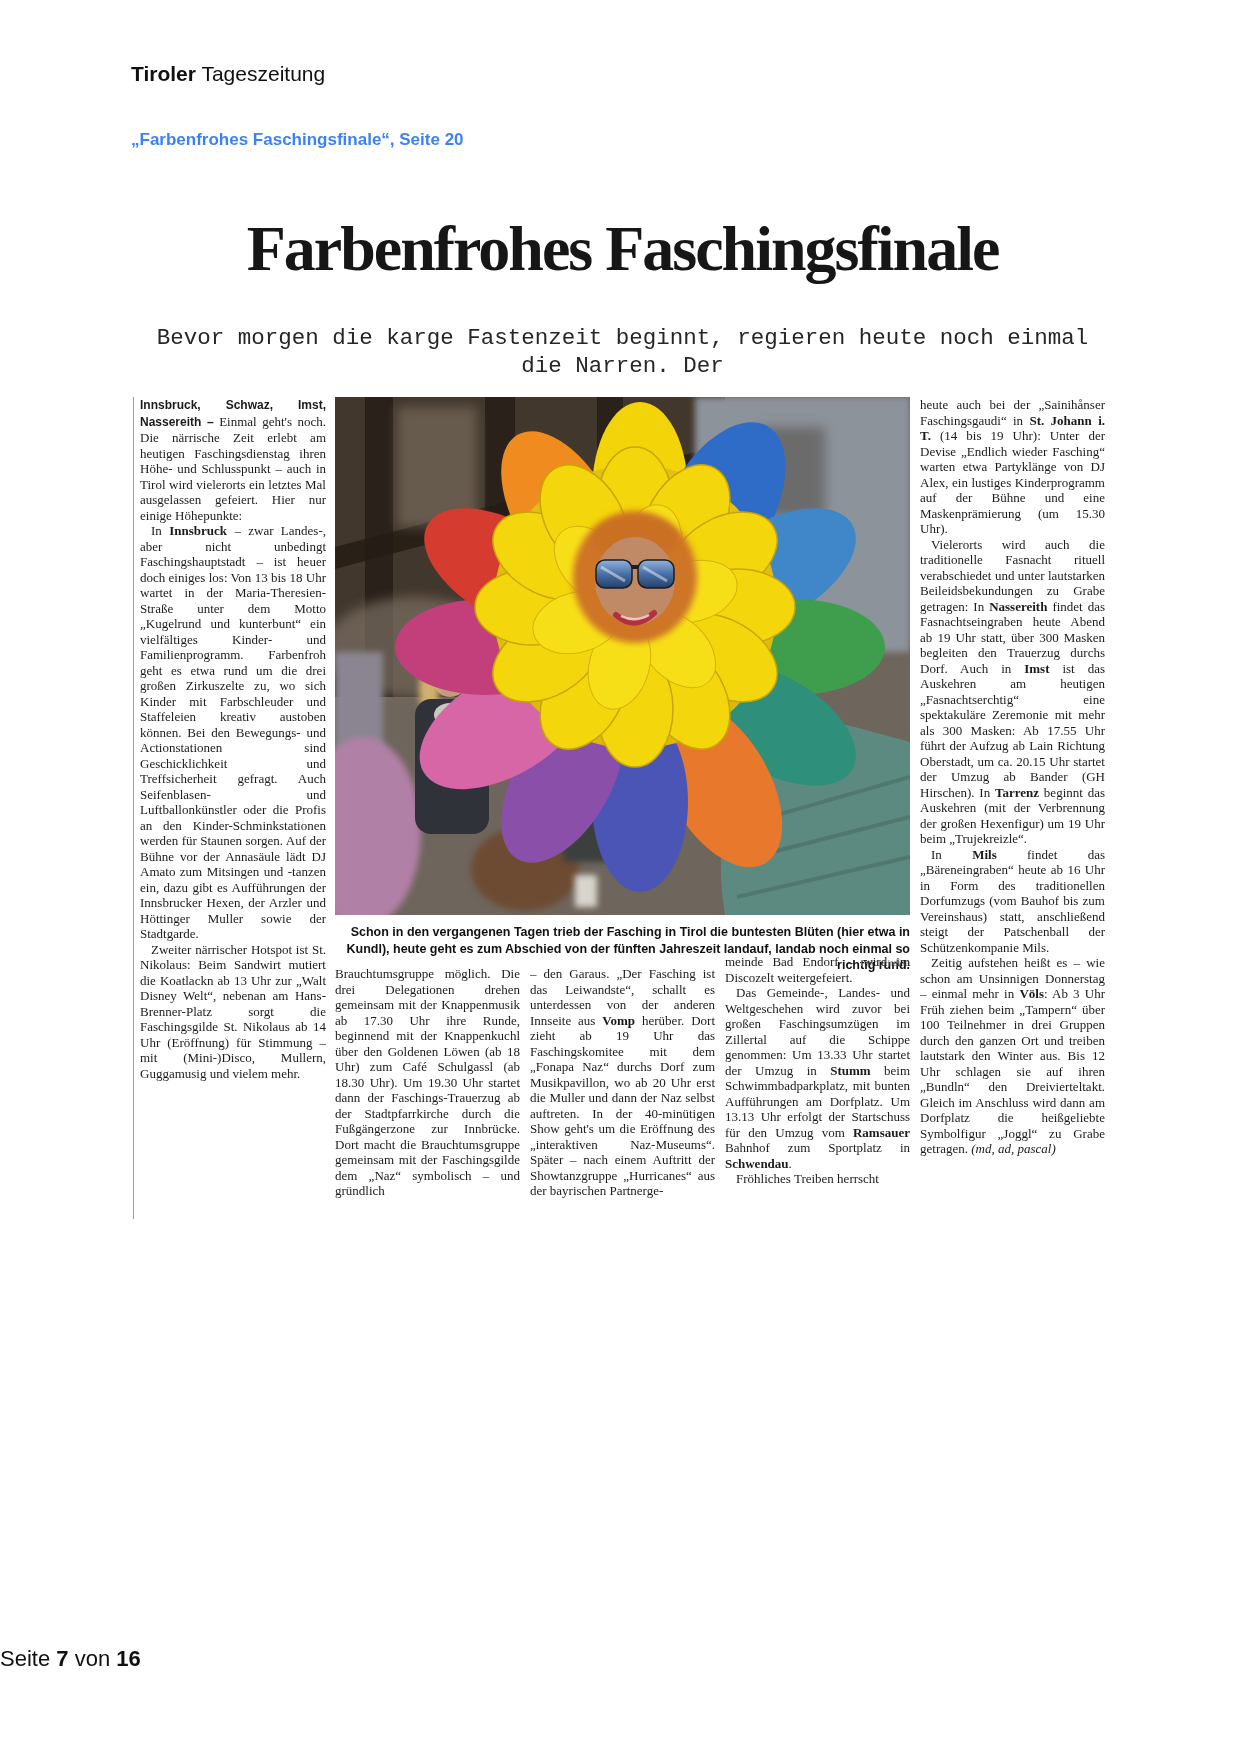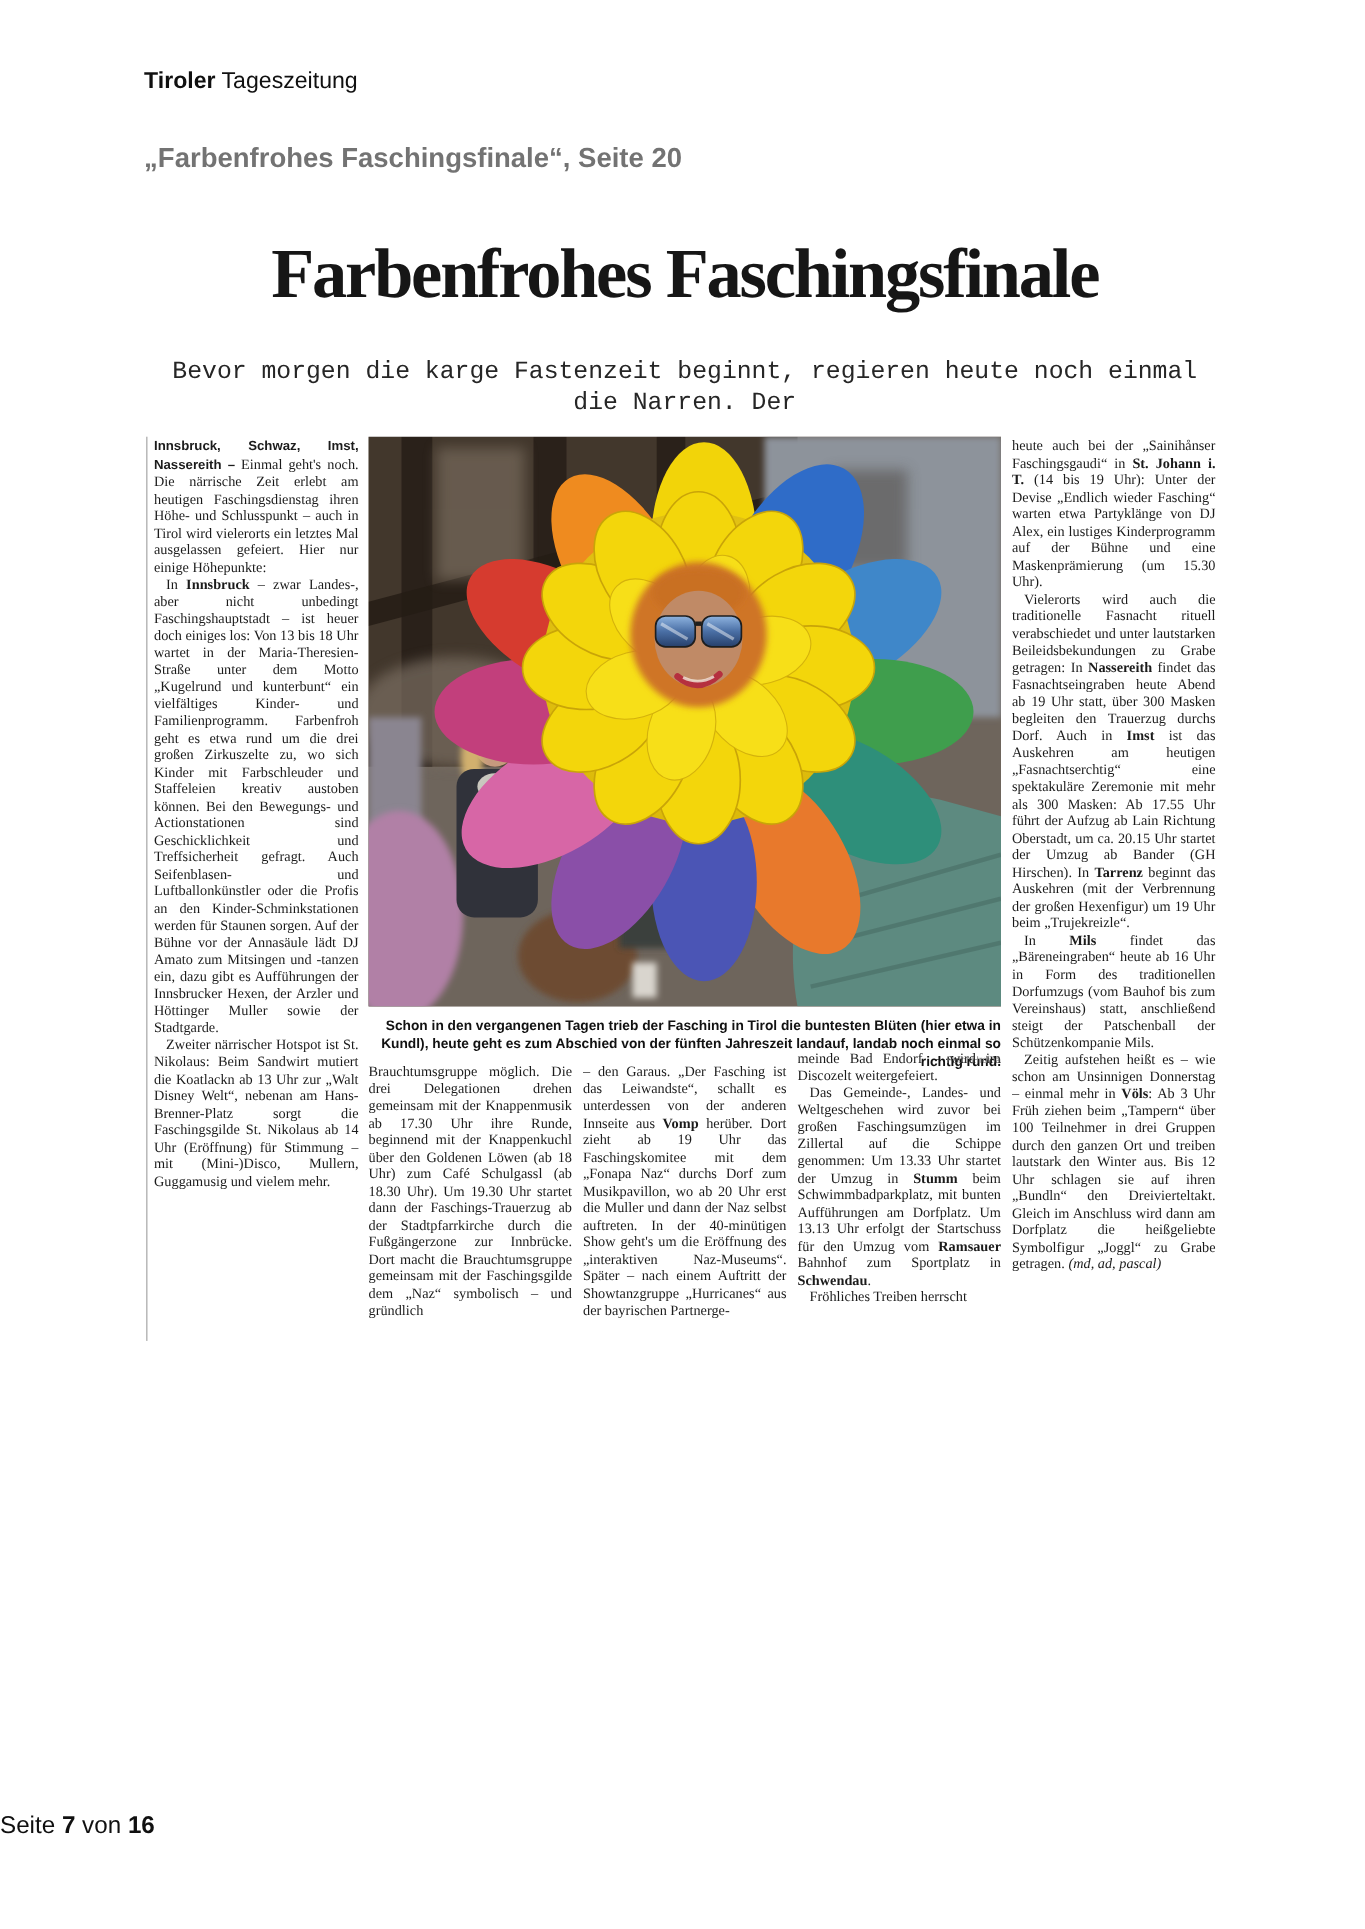--- a/index.html
+++ b/index.html
@@ -5,21 +5,21 @@
   html,body{margin:0;padding:0;}
   body{
     width:1241px;height:1754px;background:#ffffff;position:relative;
     font-family:"Liberation Serif",serif;color:#1c1c1c;
     -webkit-font-smoothing:antialiased;
   }
   .masthead{position:absolute;left:131px;top:62px;
     font-family:"Liberation Sans",sans-serif;font-size:21px;color:#101010;}
   .masthead .mh-bold{font-weight:bold;}
   .doc-title{position:absolute;left:131px;top:130px;
-    font-family:"Liberation Sans",sans-serif;font-size:25px;font-weight:bold;color:#737373;text-align:right;}
+    font-family:"Liberation Sans",sans-serif;font-size:17px;font-weight:bold;color:#3b82f6;text-align:right;}
   .article{position:absolute;left:140px;top:212px;width:965px;height:1010px;}
   .headline{position:absolute;left:0;top:0;width:100%;text-align:center;
     font-size:64px;font-weight:bold;letter-spacing:-2px;color:#161616;white-space:nowrap;}
   .subhead{position:absolute;left:0;top:112px;width:100%;text-align:center;
     font-size:22.5px;line-height:28px;color:#262626;font-family:Liberation Mono, monospace;}
   .col{position:absolute;font-size:13px;line-height:15.5px;text-align:justify;
     color:#1b1b1b;hyphens:auto;}
   .col p.para{margin:0;}
   .col p.para.ind{text-indent:11px;}
   .c1{left:-7px;top:185px;width:186px;height:822px;border-left:1px solid #9d9d9d;padding-left:6px;overflow:hidden;}

